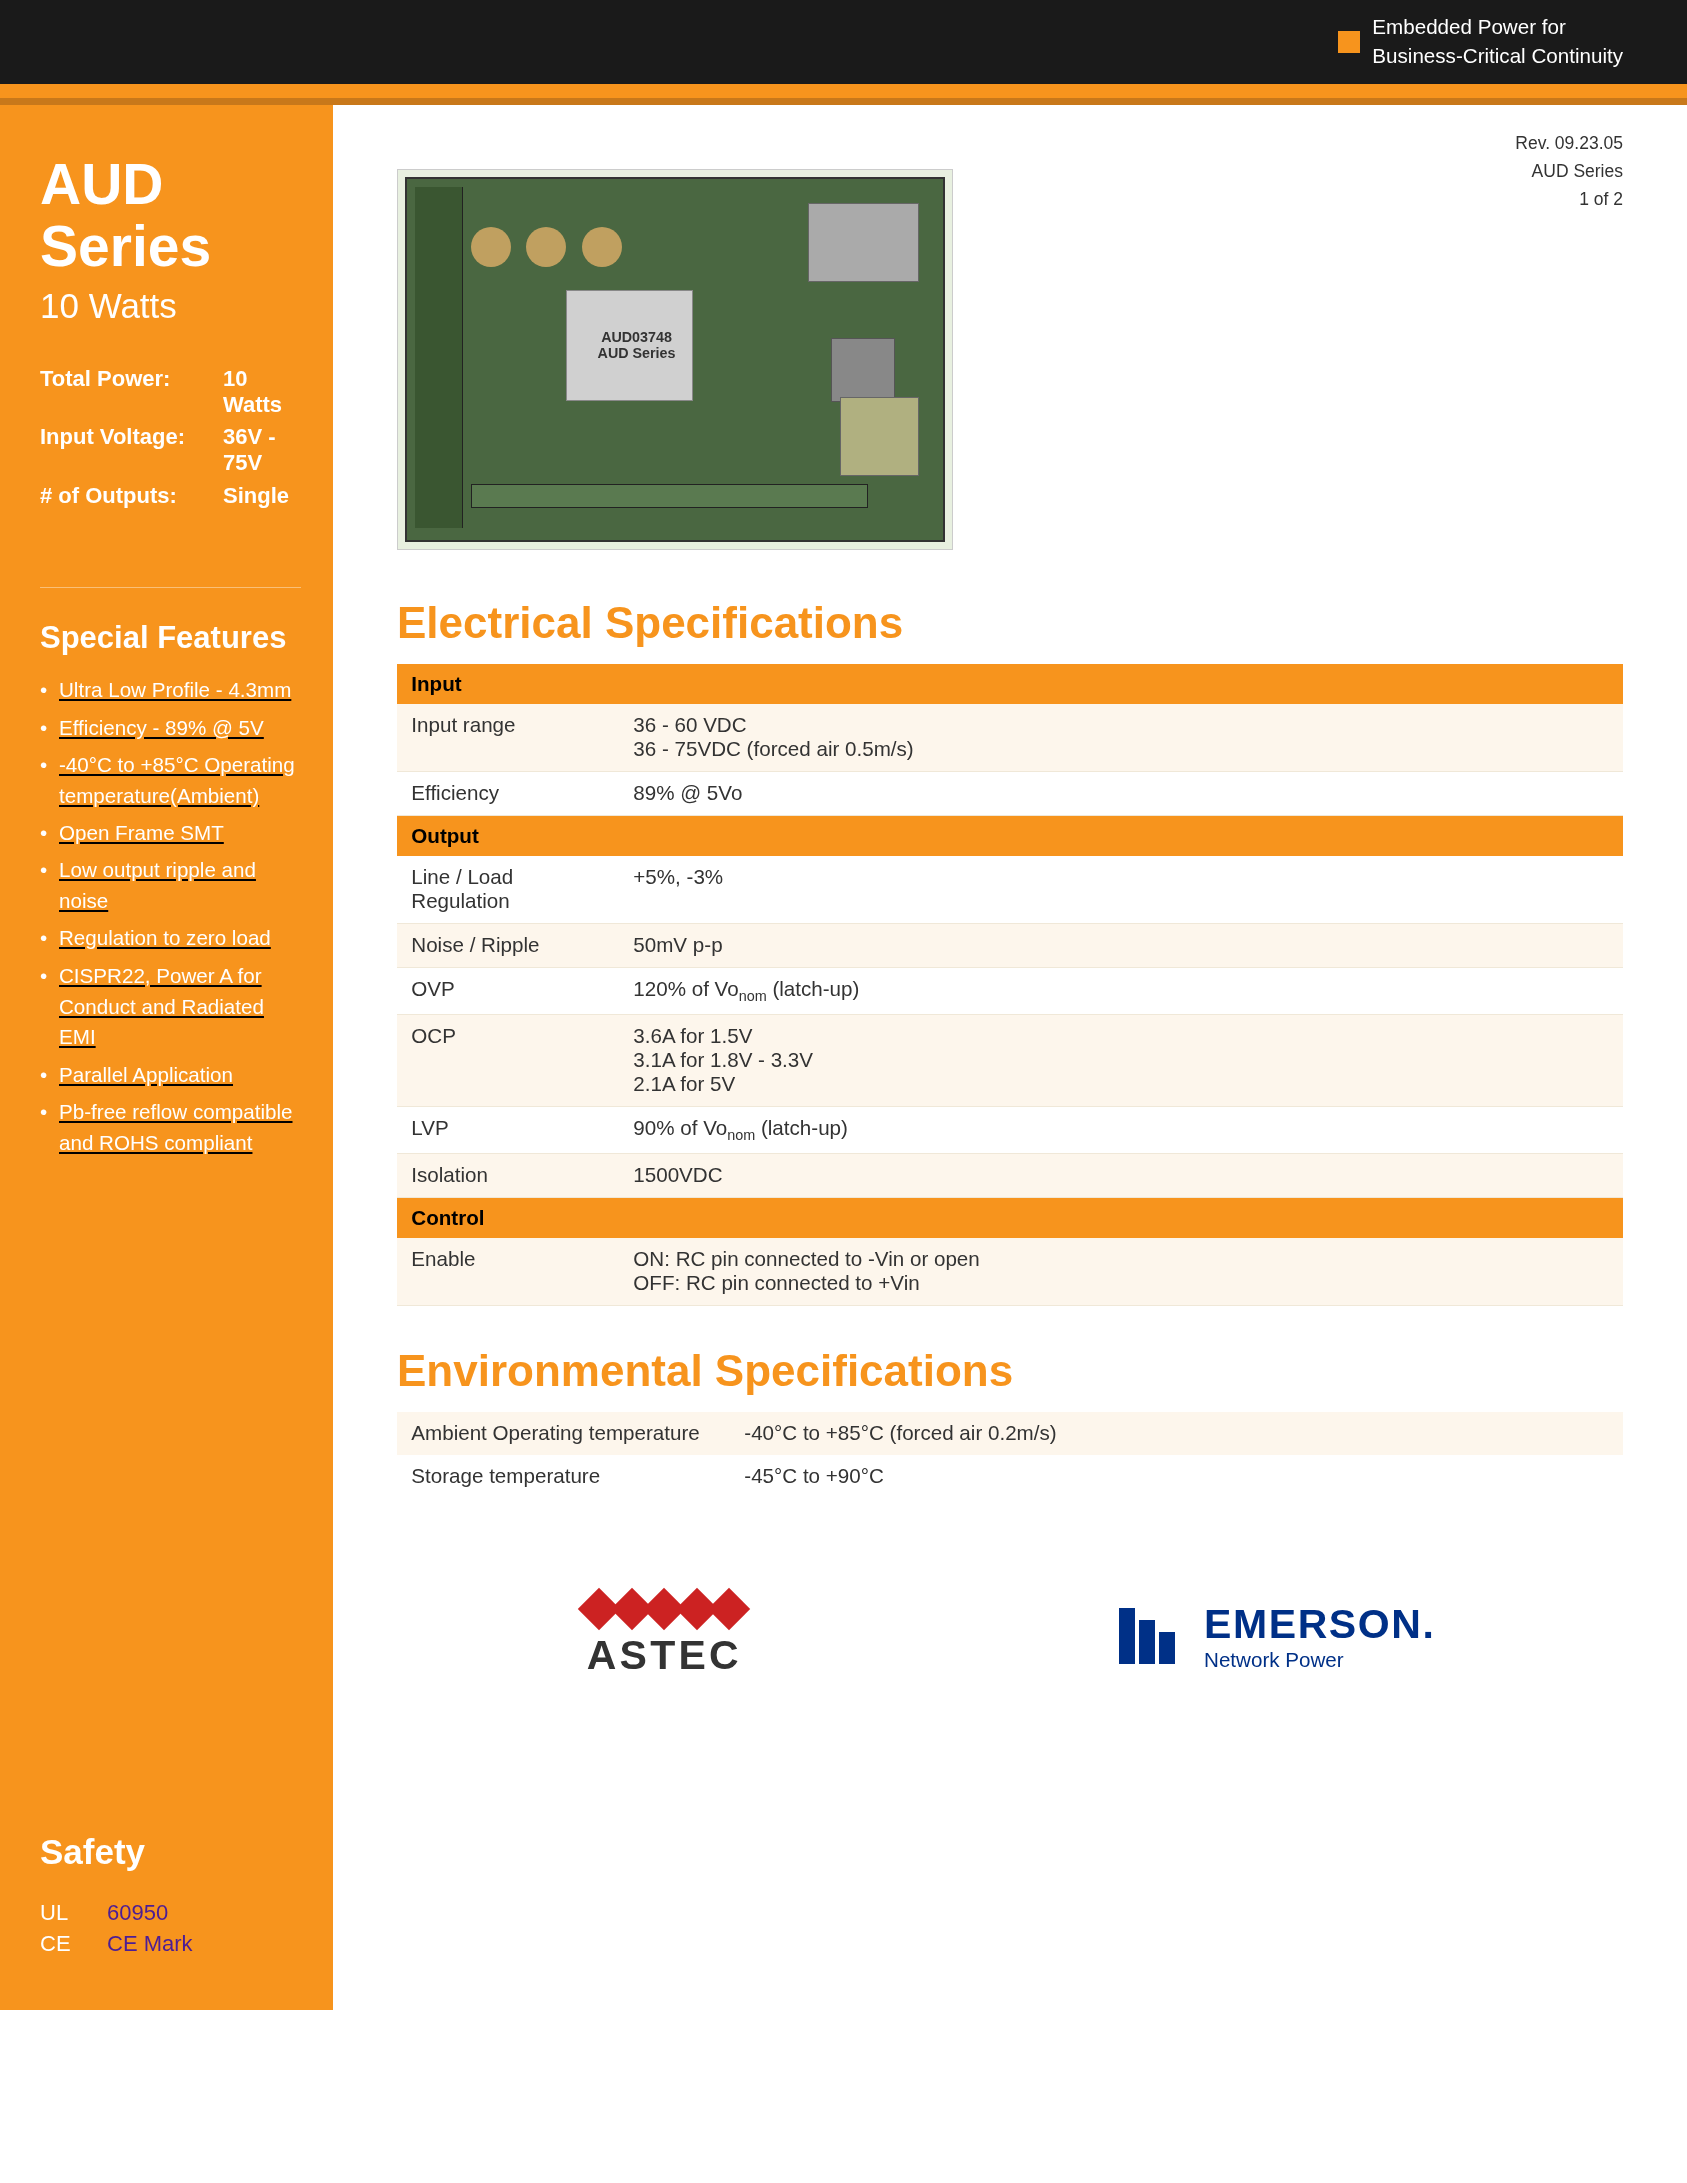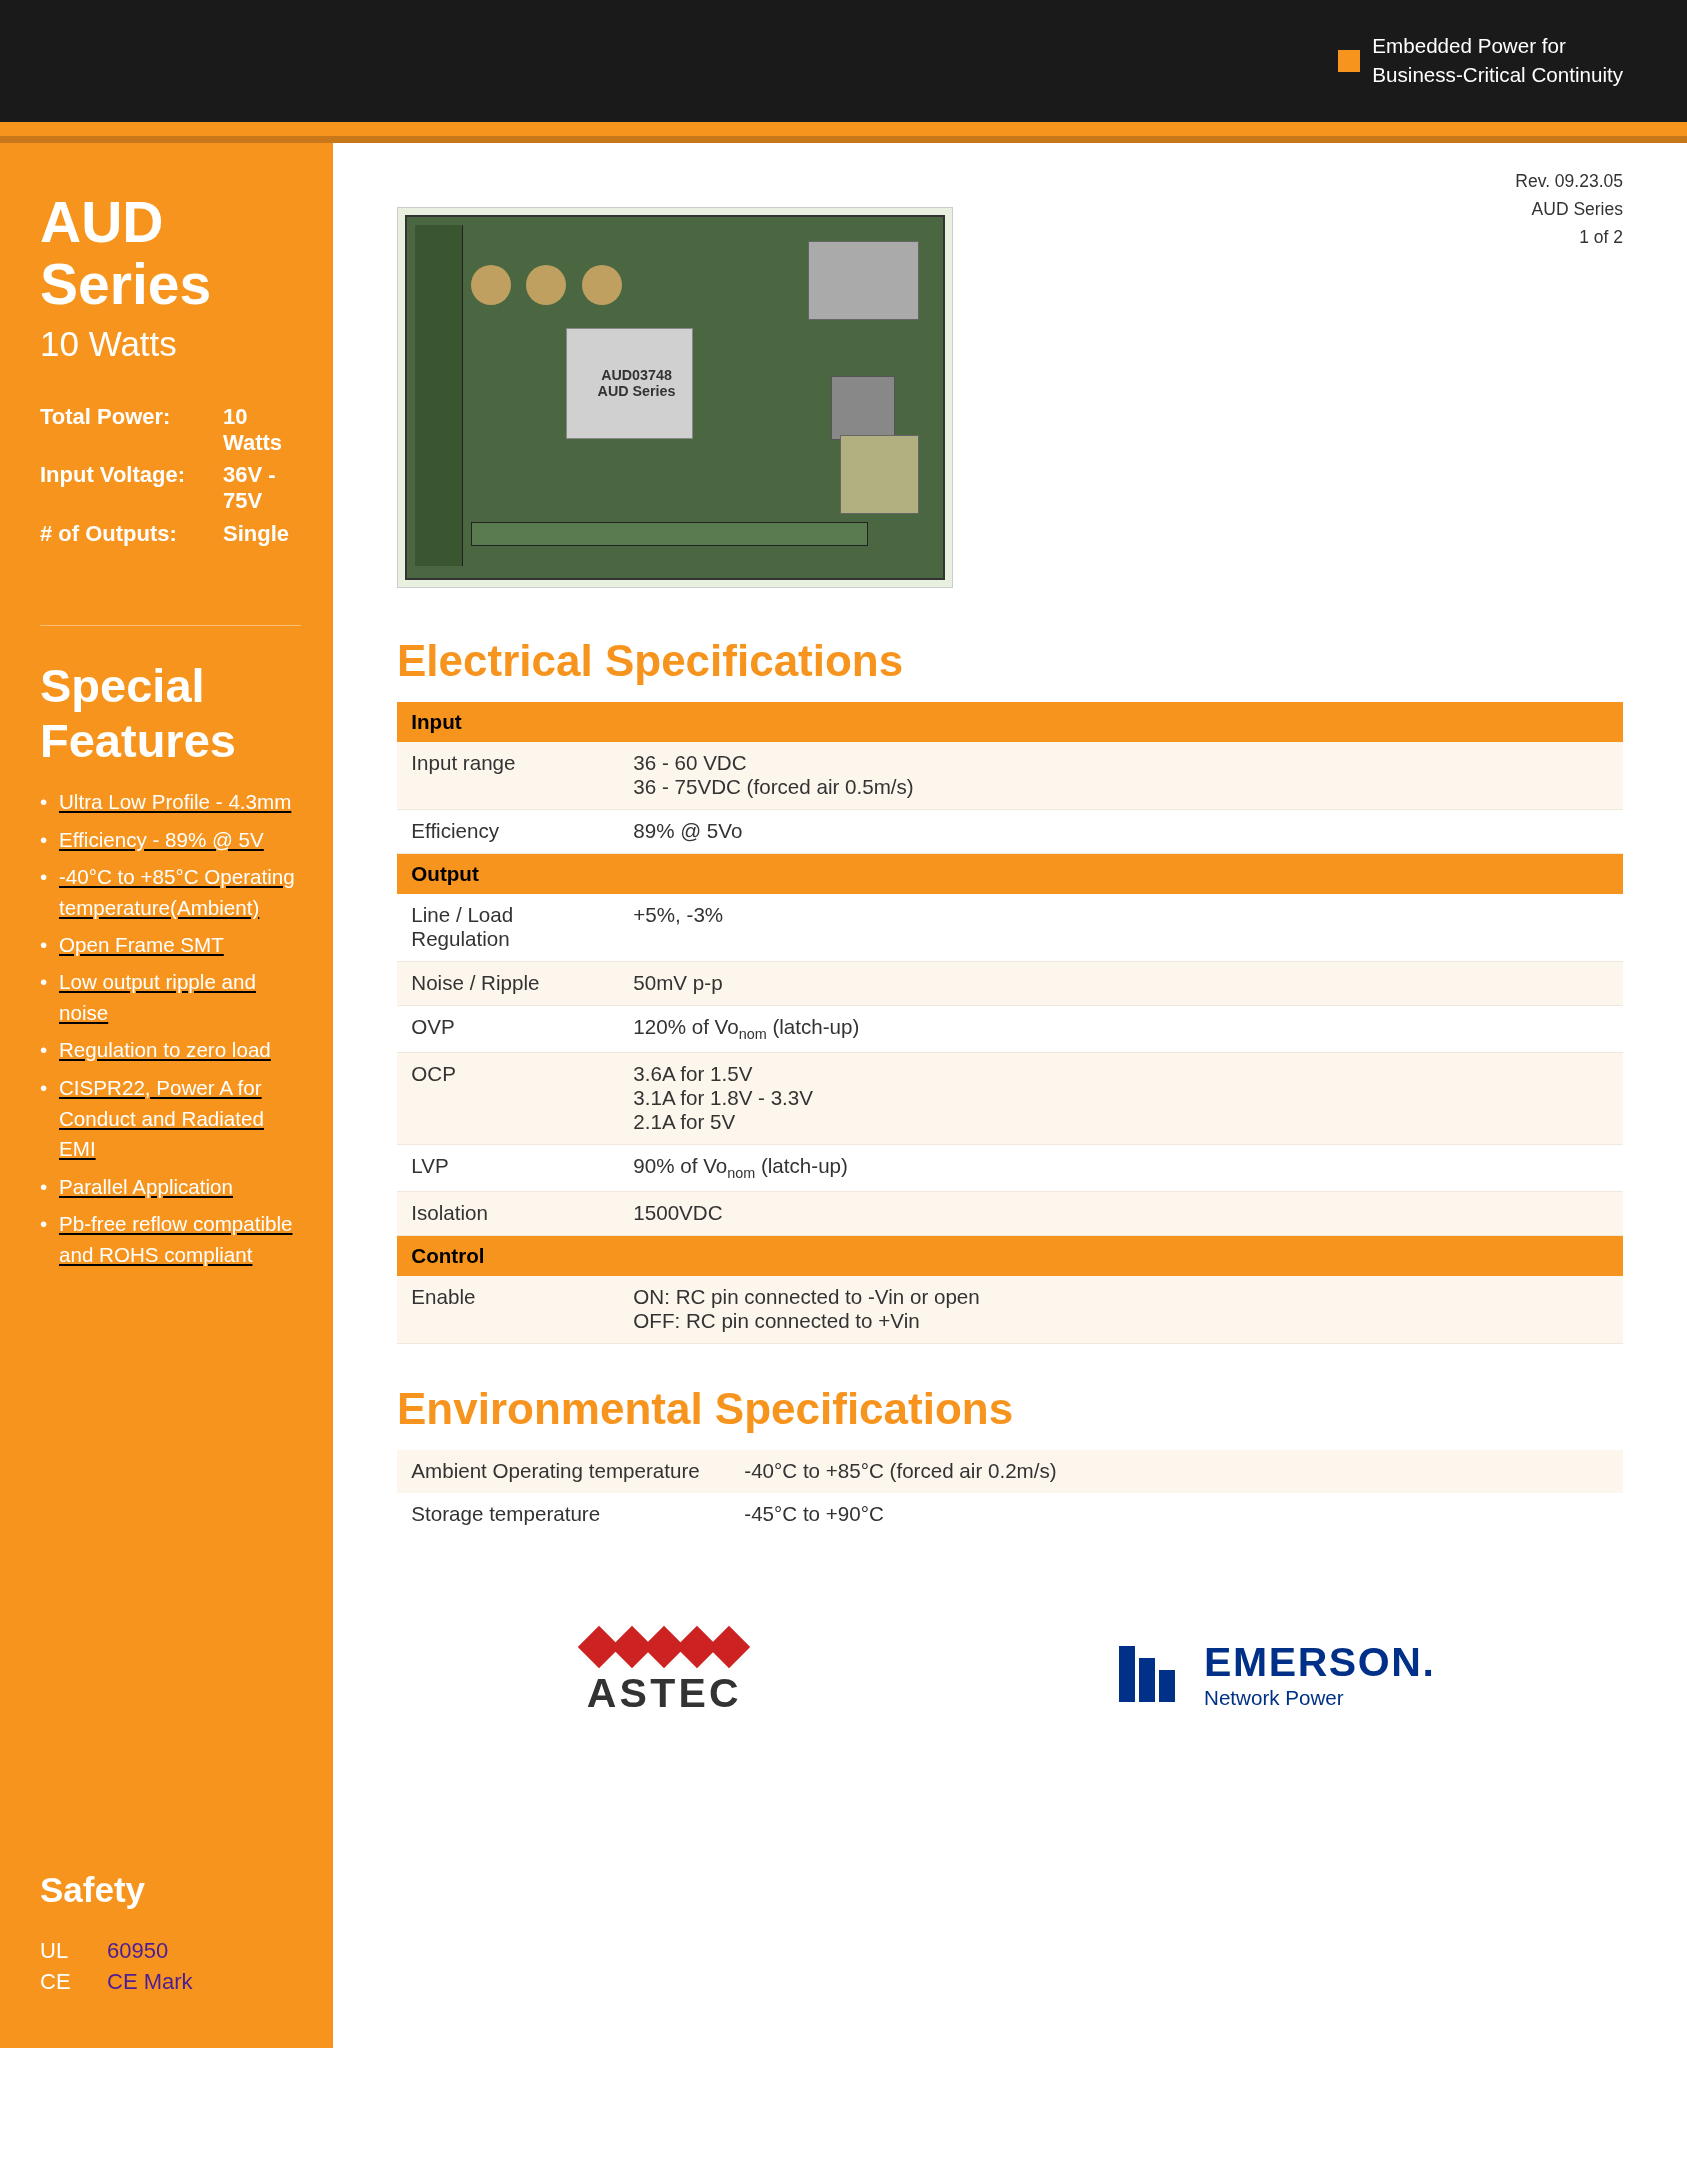--- a/index.html
+++ b/index.html
@@ -7,21 +7,21 @@
       width: 1687px;
       min-height: 2183px;
       font-family: Arial, sans-serif;
       background: #fff;
       position: relative;
     }
 
     
     .top-header {
       background: #1a1a1a;
-      height: 122px;
+      height: 84px;
       width: 100%;
       position: relative;
       display: flex;
       align-items: center;
       justify-content: flex-end;
       padding-right: 64px;
     }
     .header-brand {
       display: flex;
       align-items: center;
@@ -104,21 +104,21 @@
     }
 
     .divider-line {
       border: none;
       border-top: 1.6px solid rgba(255,255,255,0.4);
       margin: 32px 0;
     }
 
     .section-heading {
       color: #fff;
-      font-size: 47px;
+      font-size: 31px;
       font-weight: bold;
       margin-bottom: 19px;
     }
 
     .features-list {
       list-style: none;
       padding: 0;
       text-decoration: underline;
     }
     .features-list li {

